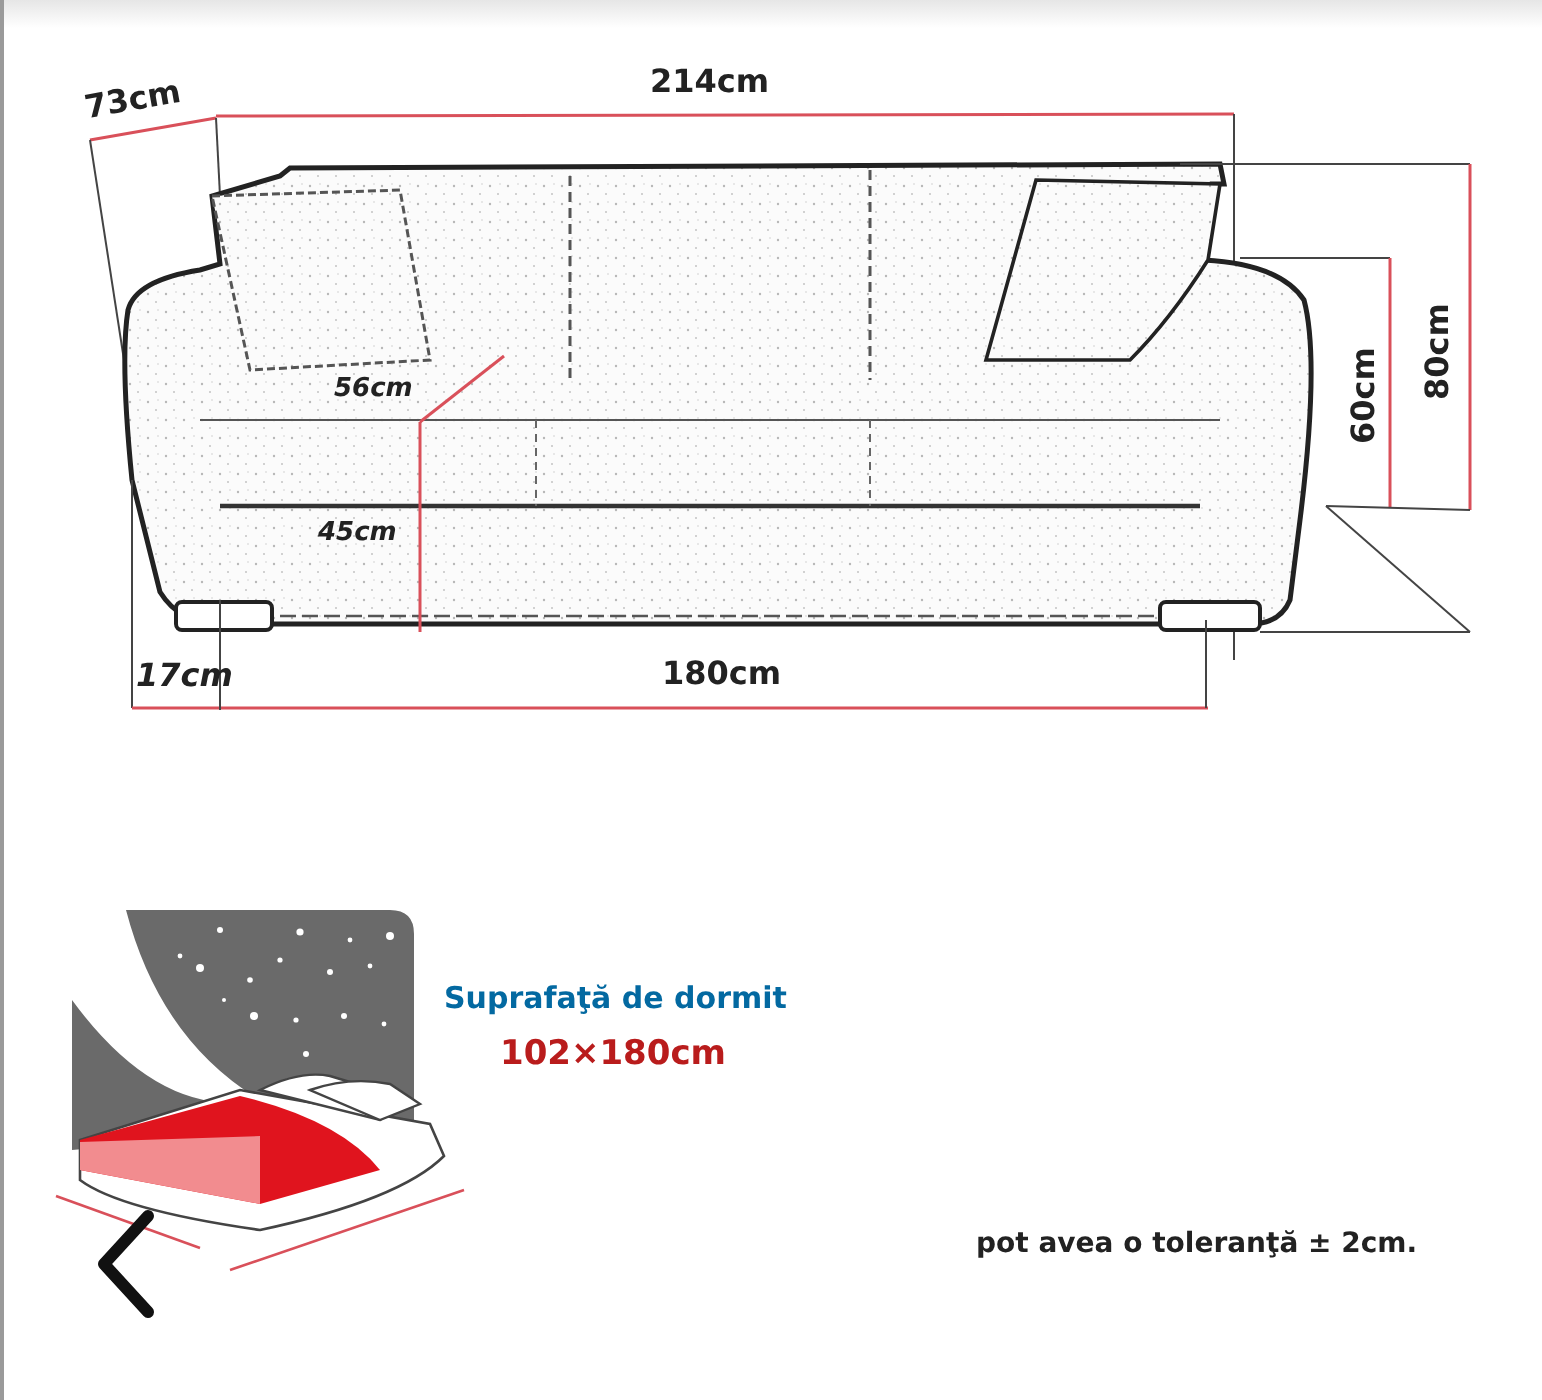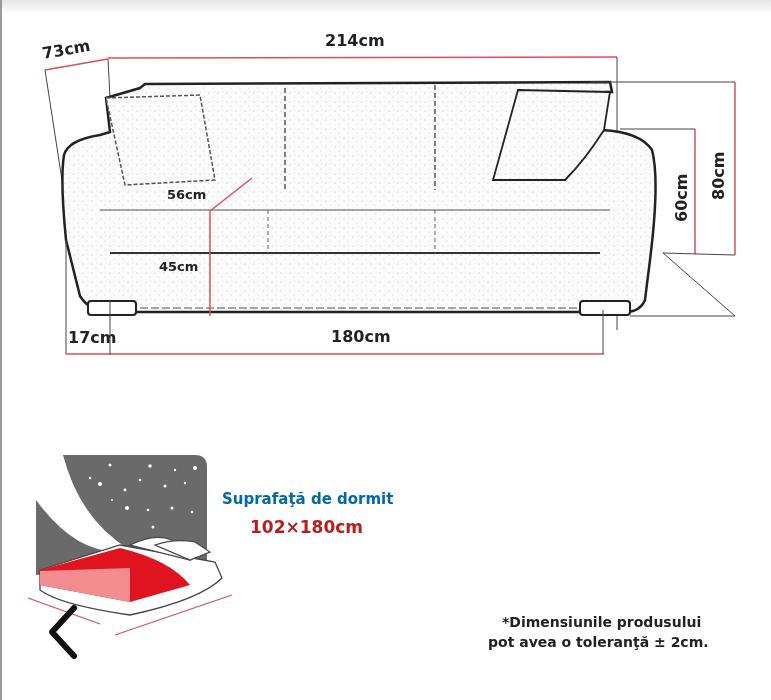--- a/index.html
+++ b/index.html
@@ -1,21 +1,21 @@
 <!DOCTYPE html>
 <html><head>
 <meta charset="utf-8">
 <style>
   html,body{margin:0;padding:0;}
   body{width:771px;height:700px;background:#fff;position:relative;overflow:hidden;font-family:"DejaVu Sans",sans-serif;}
   .topshade{position:absolute;left:0;top:0;width:771px;height:14px;background:linear-gradient(#e6e6e6,#fff);}
   .leftedge{position:absolute;left:0;top:0;width:2px;height:700px;background:#9a9a9a;}
   svg.diagram{position:absolute;left:0;top:0;}
   .lbl{position:absolute;font-weight:bold;color:#222;font-size:16px;white-space:nowrap;}
-  .lbl.small{font-size:13px;}
+  .lbl.small{font-size:13px;font-style:italic;}
   .vert{transform:rotate(-90deg);transform-origin:left top;}
   .sleep-title{position:absolute;left:222px;top:490px;font-size:15px;font-weight:bold;color:#0369a1;}
   .sleep-size{position:absolute;left:250px;top:517px;font-size:17px;font-weight:bold;color:#b91c1c;}
   .note{position:absolute;left:488px;top:612px;font-size:14px;font-weight:bold;color:#222;line-height:20px;text-align:left;}
   .back-btn{position:absolute;left:40px;top:602px;width:50px;height:60px;cursor:pointer;}
 </style>
 </head>
 <body>
 
 <div class="topshade"></div>
@@ -121,21 +121,20 @@
 <div class="lbl small" style="left:159px;top:259px;">45cm</div>
 <div class="lbl small" style="left:68px;top:328px;font-size:16px;">17cm</div>
 <div class="lbl" style="left:331px;top:327px;">180cm</div>
 <div class="lbl vert" style="left:672px;top:222px;">60cm</div>
 <div class="lbl vert" style="left:709px;top:200px;">80cm</div>
 
 <div class="sleep-title">Suprafaţă de dormit</div>
 <div class="sleep-size">102×180cm</div>
 
 <div class="note">
-  <div style="padding-left:14px;">*Dimensiunile produsului</div>
   <div>pot avea o toleranţă ± 2cm.</div>
 </div>
 
 <div class="back-btn">
   <svg width="50" height="60" viewBox="0 0 50 60">
     <polyline points="34,6 12,30 34,54" fill="none" stroke="#111" stroke-width="6" stroke-linecap="round" stroke-linejoin="round"></polyline>
   </svg>
 </div>
 
 </body></html>

